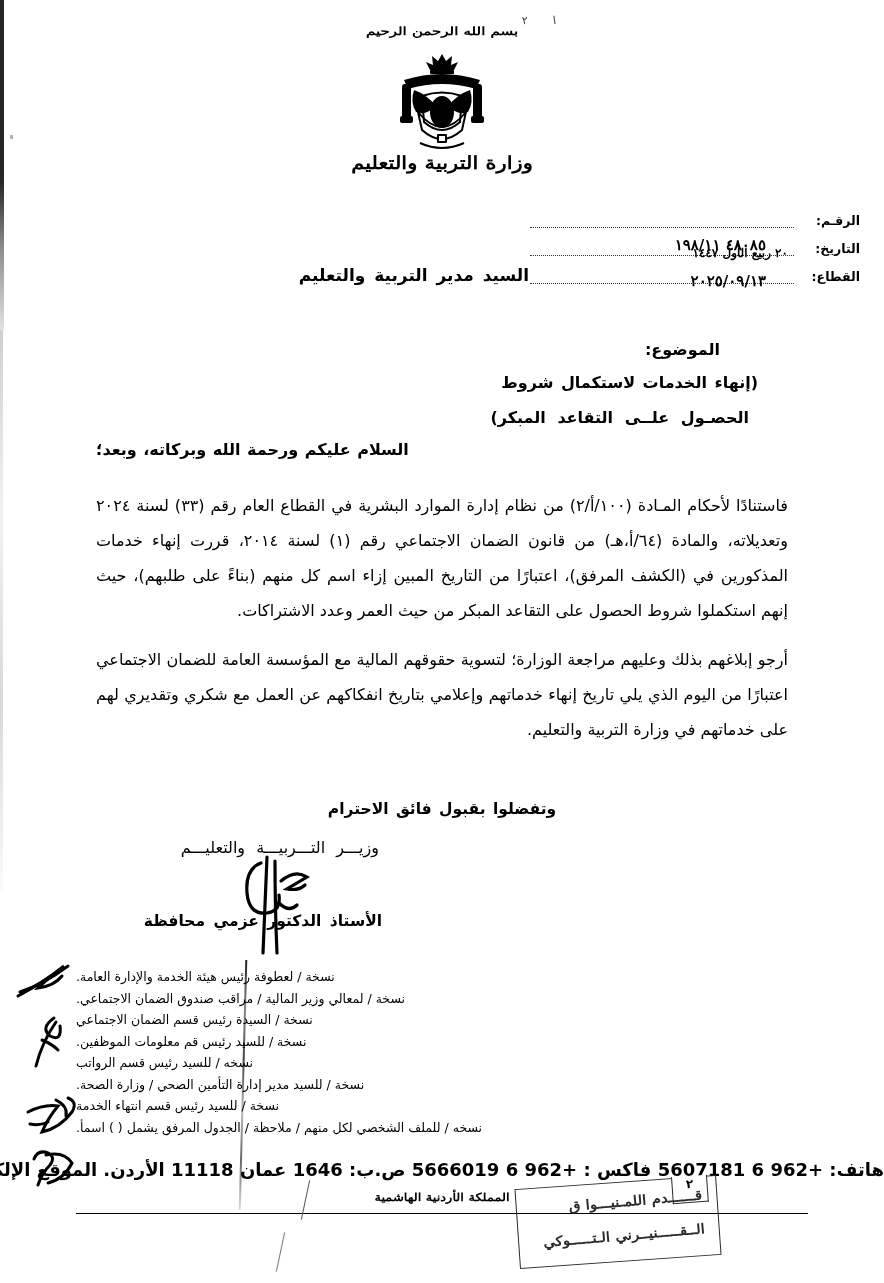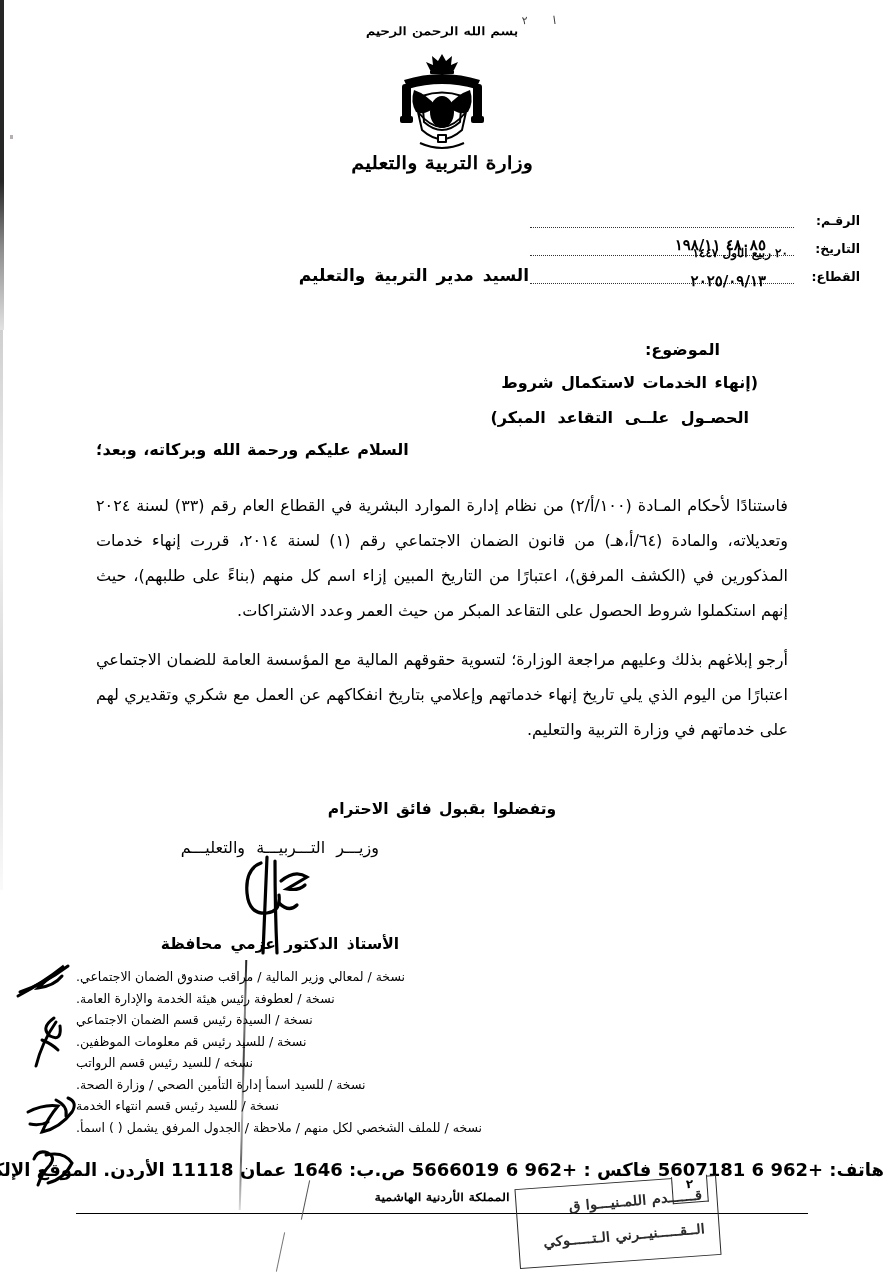--- a/index.html
+++ b/index.html
@@ -96,22 +96,22 @@
     position:absolute;top:800px;right:96px;width:692px;text-align:center;
     font-size:15.5px;font-weight:700;word-spacing:2px;
   }
 
   
   .sig-title{
     position:absolute;top:838px;right:505px;
     font-size:16px;font-weight:400;letter-spacing:1px;word-spacing:6px;
   }
   .sig-name{
-    position:absolute;top:912px;right:485px;
-    font-size:15.5px;font-weight:700;word-spacing:3px;margin-top:23px;
+    position:absolute;top:912px;right:502px;
+    font-size:15.5px;font-weight:700;word-spacing:3px;
   }
   .sig-scribble{position:absolute;top:855px;right:545px;width:130px;height:110px;}
   .sig-tail{
     position:absolute;top:960px;right:640px;width:2px;height:250px;
     background:linear-gradient(to bottom,#222,#888,#444,#bbb,#666,#ddd);
     transform:rotate(1.5deg);
   }
 
   
   .cc{
@@ -263,26 +263,26 @@
       <path d="M72 26 q14 -12 26 -4 q-10 6 -20 12 q12 2 18 -4"></path>
       <path d="M70 48 q10 10 18 2"></path>
     </g>
   </svg>
 
   <div class="sig-name">الأستاذ الدكتور عزمي محافظة</div>
   <div class="sig-tail"></div>
 
   <div class="cc">
     <div class="cc-wrap">
+      <div class="cc-line">نسخة / لعطوفة رئيس هيئة الخدمة والإدارة العامة.</div>
       <div class="cc-line">نسخة / لمعالي وزير المالية / مراقب صندوق الضمان الاجتماعي.</div>
-      <div class="cc-line">نسخة / لعطوفة رئيس هيئة الخدمة والإدارة العامة.</div>
       <div class="cc-line">نسخة / السيدة رئيس قسم الضمان الاجتماعي</div>
       <div class="cc-line">نسخة / للسيد رئيس قم معلومات الموظفين.</div>
       <div class="cc-line">نسخه / للسيد رئيس قسم الرواتب</div>
-      <div class="cc-line">نسخة / للسيد اسمأ إدارة التأمين الصحي / وزارة الصحة.</div>
+      <div class="cc-line">نسخة / للسيد مدير إدارة التأمين الصحي / وزارة الصحة.</div>
       <div class="cc-line">نسخة / للسيد رئيس قسم انتهاء الخدمة</div>
       <div class="cc-line">نسخه / للملف الشخصي لكل منهم / ملاحظة / الجدول المرفق يشمل (    ) اسمأ.</div>
     </div>
   </div>
 
   <svg class="margin-mark mm1" width="70" height="44" viewBox="0 0 70 44">
     <g fill="none" stroke="#000" stroke-width="3" stroke-linecap="round">
       <path d="M4 38 q26 -14 46 -30 q-18 14 -26 22 q16 -2 24 -12"></path>
       <path d="M6 34 q24 -8 48 -26"></path>
     </g>

